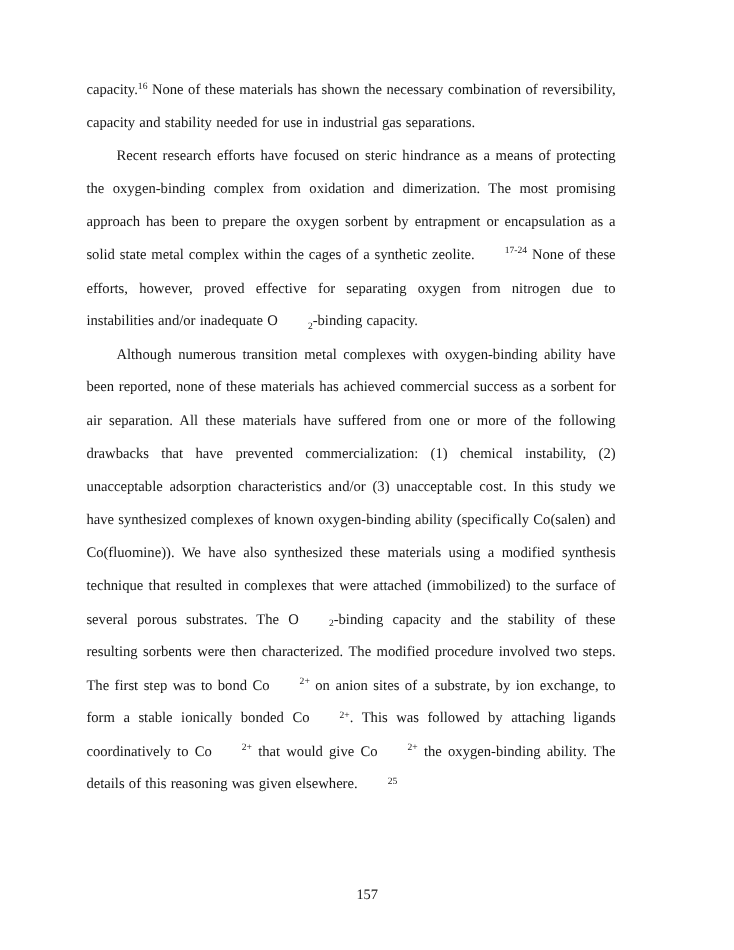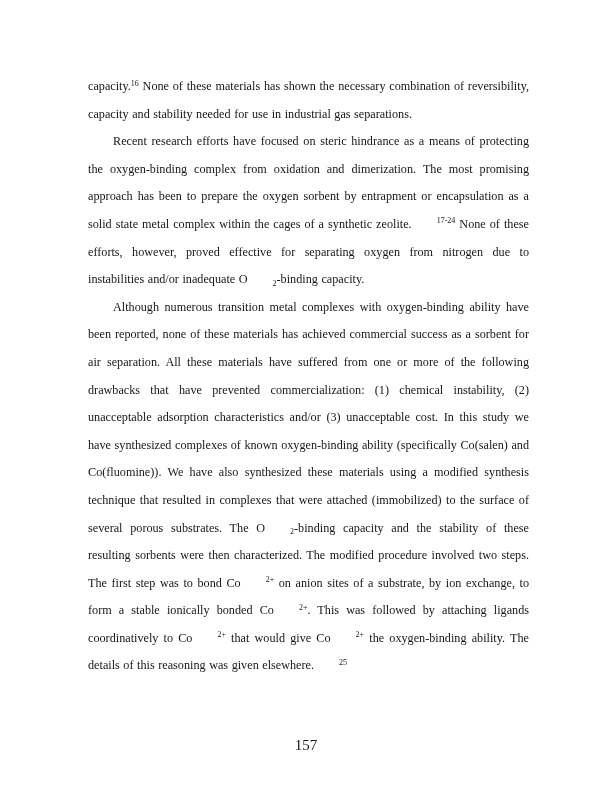--- a/index.html
+++ b/index.html
@@ -11,24 +11,23 @@
     position: relative;
     width: 612px;
     height: 792px;
     background: #ffffff;
     font-family: "Liberation Serif", serif;
     color: #161616;
     overflow: hidden;
   }
   .text-block {
     position: absolute;
-    left: 88px;
+    left: 72px;
     top: 61px;
     width: 441px;
-    margin-top: 12px;
   }
   .para {
     margin: 0;
     text-align: justify;
     font-size: 12.2px;
     line-height: 27.6px;
     word-spacing: 0.5px;
   }
   .para.indent {
     text-indent: 25px;
@@ -46,21 +45,21 @@
     line-height: 0;
     position: relative;
     top: 2.5px;
   }
   .page-number {
     position: absolute;
     left: 0;
     top: 738px;
     width: 100%;
     text-align: center;
-    font-size: 15px;
+    font-size: 12px;
     line-height: 14px;
   }
 </style>
 </head>
 <body>
 
 <div class="page">
   <div class="text-block">
       <p class="para"><span>capacity.</span><span class="sup">16</span><span>  None of these materials has shown the necessary combination of reversibility, capacity and stability needed for use in industrial gas separations.</span></p>
       <p class="para indent"><span>Recent research efforts have focused on steric hindrance as a means of protecting the oxygen-binding complex from oxidation and dimerization.  The most promising approach has been to prepare the oxygen sorbent by entrapment or encapsulation as a solid state metal complex within the cages of a synthetic zeolite.</span><span class="sup">17-24</span><span>  None of these efforts, however, proved effective for separating oxygen from nitrogen due to instabilities and/or inadequate O</span><span class="sub">2</span><span>-binding capacity.</span></p>

